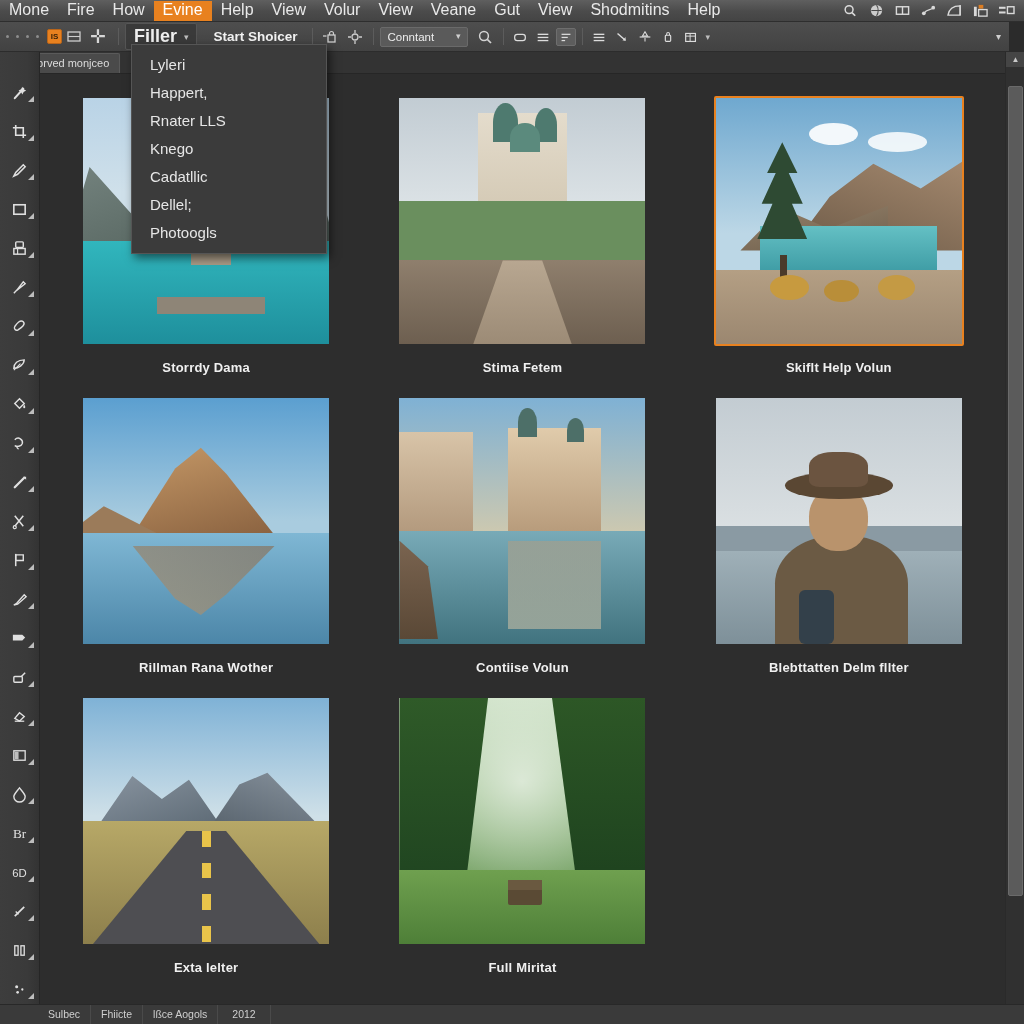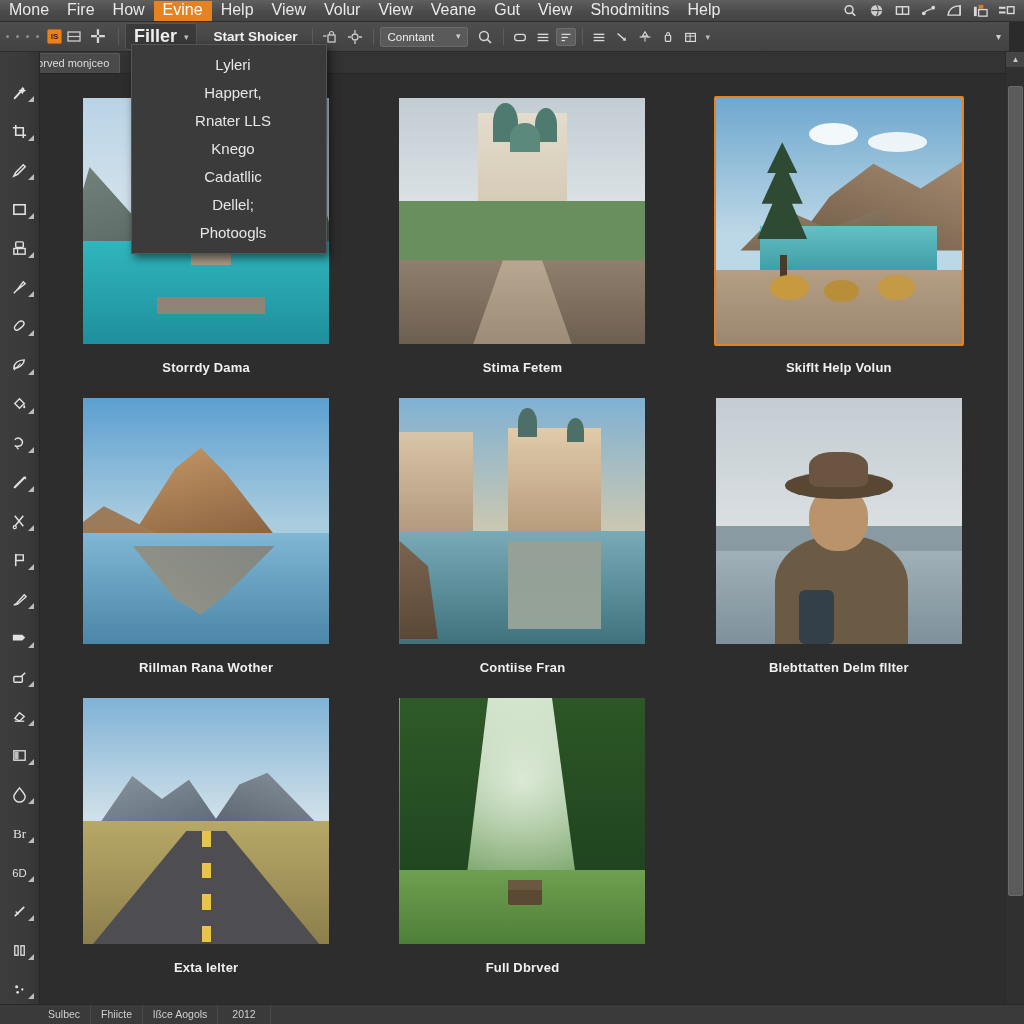--- a/index.html
+++ b/index.html
@@ -109,21 +109,21 @@
   .thumb { width:246px; height:246px; position:relative; overflow:hidden; display:block; }
   .cap {
     margin-top:12px; color:#f0f0f0; font-size:13px; font-weight:bold;
     letter-spacing:.2px; text-align:center; line-height:20px;
   }
 
   
   .dropdown {
     position:absolute; left:131px; top:44px; width:196px;
     background:#3b3b3b; border:1px solid #555; z-index:60;
-    box-shadow:3px 4px 9px rgba(0,0,0,.55); padding:6px 0 6px 0;text-align:center;
+    box-shadow:3px 4px 9px rgba(0,0,0,.55); padding:6px 0 6px 0;
   }
   .dd-item {
     font-size:15px; color:#e6e6e6; padding:3px 10px 4px 18px; line-height:21px;
     white-space:nowrap;
   }
   .dd-item.hl { background:#e8811f; color:#fff; }
 
   
   .vscroll {
     position:absolute; right:0; top:52px; width:19px; height:972px;
@@ -588,21 +588,21 @@
     <div style="position:absolute;inset:0;background:linear-gradient(#7fb1d4,#e2cfa6 70%)"></div>
     <div style="position:absolute;left:0;top:14%;width:30%;height:46%;background:linear-gradient(#d8c4a8,#ae9478)"></div>
     <div style="position:absolute;left:44%;top:12%;width:38%;height:42%;background:linear-gradient(#e0cbab,#b89c7c)"></div>
     <div style="position:absolute;left:48%;top:4%;width:8%;height:12%;background:#4d6f68;border-radius:50% 50% 0 0"></div>
     <div style="position:absolute;left:68%;top:8%;width:7%;height:10%;background:#4d6f68;border-radius:50% 50% 0 0"></div>
     <div style="position:absolute;left:0;bottom:0;width:100%;height:46%;background:linear-gradient(#78aab7,#41737f)"></div>
     <div style="position:absolute;left:44%;bottom:6%;width:38%;height:36%;opacity:.5;background:linear-gradient(#b89c7c,#e0cbab)"></div>
     <div style="position:absolute;left:0;bottom:2%;width:34%;height:40%;background:linear-gradient(#7a6450,#5a4836);clip-path:polygon(0 0,34% 26%,46% 100%,0 100%)"></div>
             </div>
           </div>
-          <div class="cap">Contiise Fran</div>
+          <div class="cap">Contiise Volun</div>
         </div>
         <div class="cell">
           <div class="thumbwrap">
             <div class="thumb">
     <div style="position:absolute;inset:0;background:linear-gradient(#c3ccd2,#dde2e4 60%)"></div>
     <div style="position:absolute;left:0;top:52%;width:100%;height:14%;background:#8a9aa3"></div>
     <div style="position:absolute;left:0;top:62%;width:100%;height:38%;background:linear-gradient(#9fb0b8,#7e9099)"></div>
     <div style="position:absolute;left:24%;top:56%;width:54%;height:44%;background:#6b5a44;border-radius:44% 44% 0 0"></div>
     <div style="position:absolute;left:38%;top:36%;width:24%;height:26%;background:#b9936c;border-radius:46%"></div>
     <div style="position:absolute;left:28%;top:30%;width:44%;height:11%;background:#5a4733;border-radius:50%"></div>
@@ -630,21 +630,21 @@
             <div class="thumb">
     <div style="position:absolute;inset:0;background:linear-gradient(#cfe2c8,#9ec190 40%,#5f8f4e)"></div>
     <div style="position:absolute;inset:0;background:radial-gradient(circle at 50% 34%, rgba(255,255,255,.6), transparent 52%)"></div>
     <div style="position:absolute;left:0;top:0;width:36%;height:78%;background:linear-gradient(#2f5a28,#1f4420);clip-path:polygon(0 0,100% 0,74% 100%,0 100%)"></div>
     <div style="position:absolute;right:0;top:0;width:38%;height:80%;background:linear-gradient(#2d5726,#1d411e);clip-path:polygon(0 0,100% 0,100% 100%,28% 100%)"></div>
     <div style="position:absolute;left:0;bottom:0;width:100%;height:30%;background:linear-gradient(#6fa04f,#4e7f38)"></div>
     <div style="position:absolute;left:44%;bottom:16%;width:14%;height:9%;background:#5a4a34;border-radius:2px"></div>
     <div style="position:absolute;left:44%;bottom:22%;width:14%;height:4%;background:#6a5940"></div>
             </div>
           </div>
-          <div class="cap">Full Dbrved</div>
+          <div class="cap">Full Miritat</div>
         </div>
       </div>
   </div>
 
   <div class="dropdown">
     <div id="dd-list">
         <div class="dd-item">Lyleri</div>
         <div class="dd-item">Happert,</div>
         <div class="dd-item">Rnater LLS</div>
         <div class="dd-item">Knego</div>

